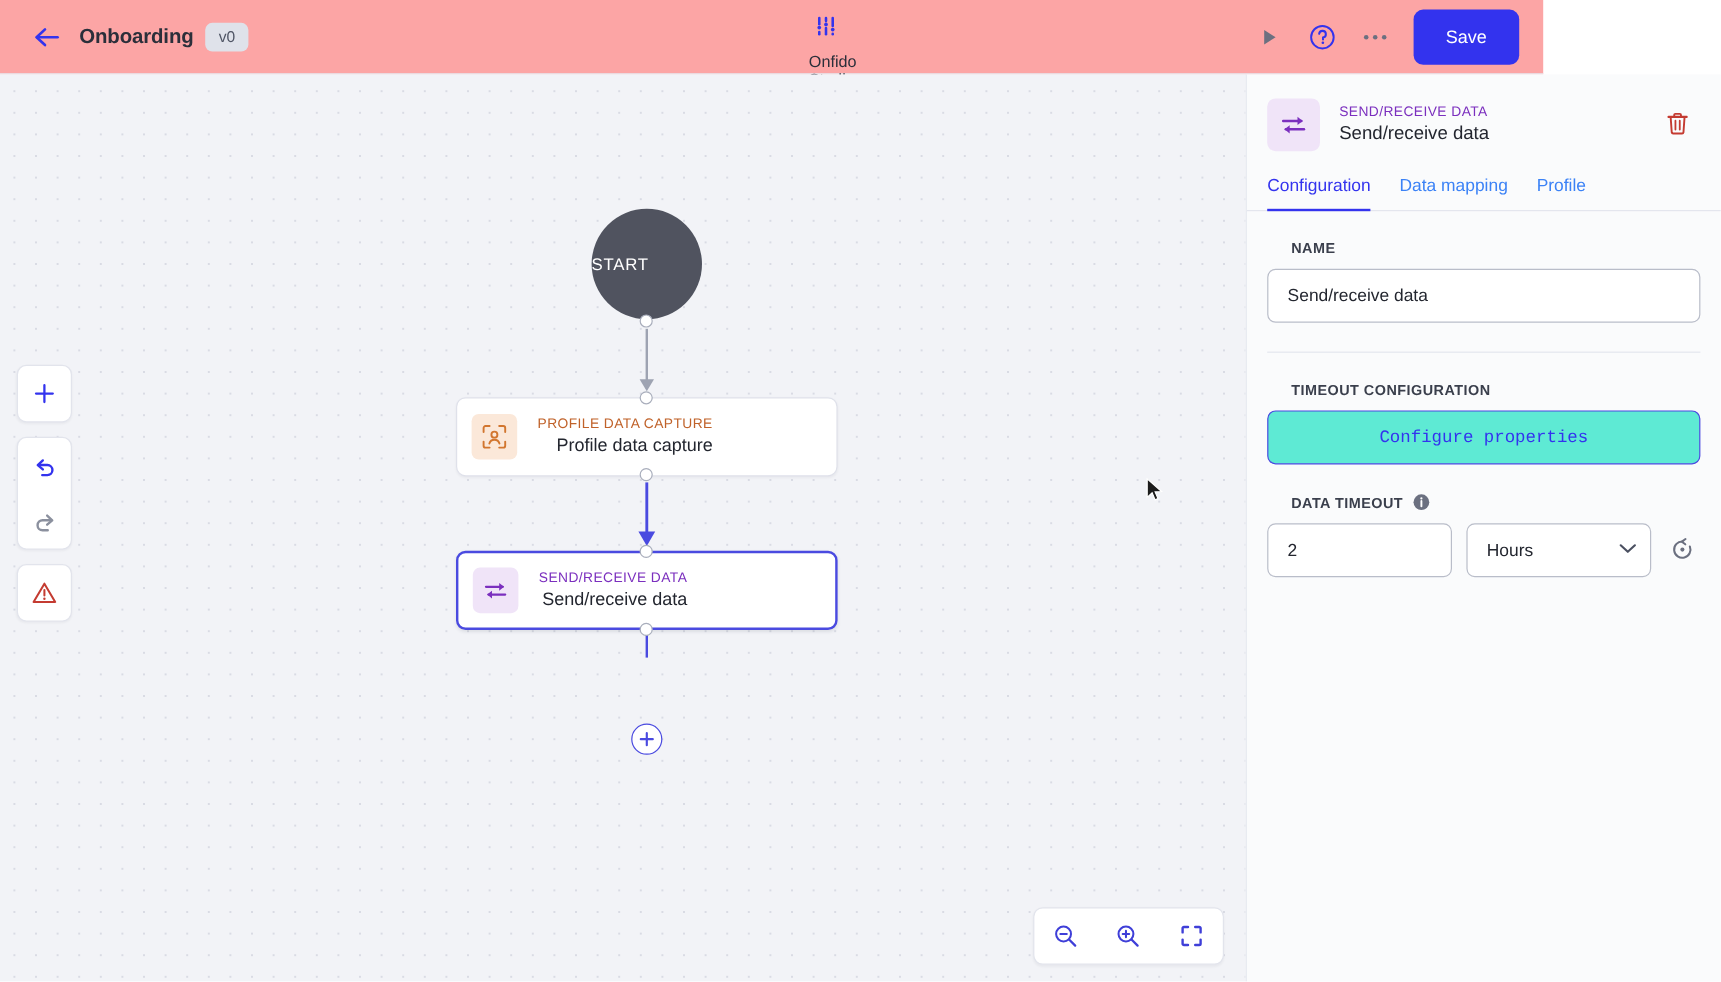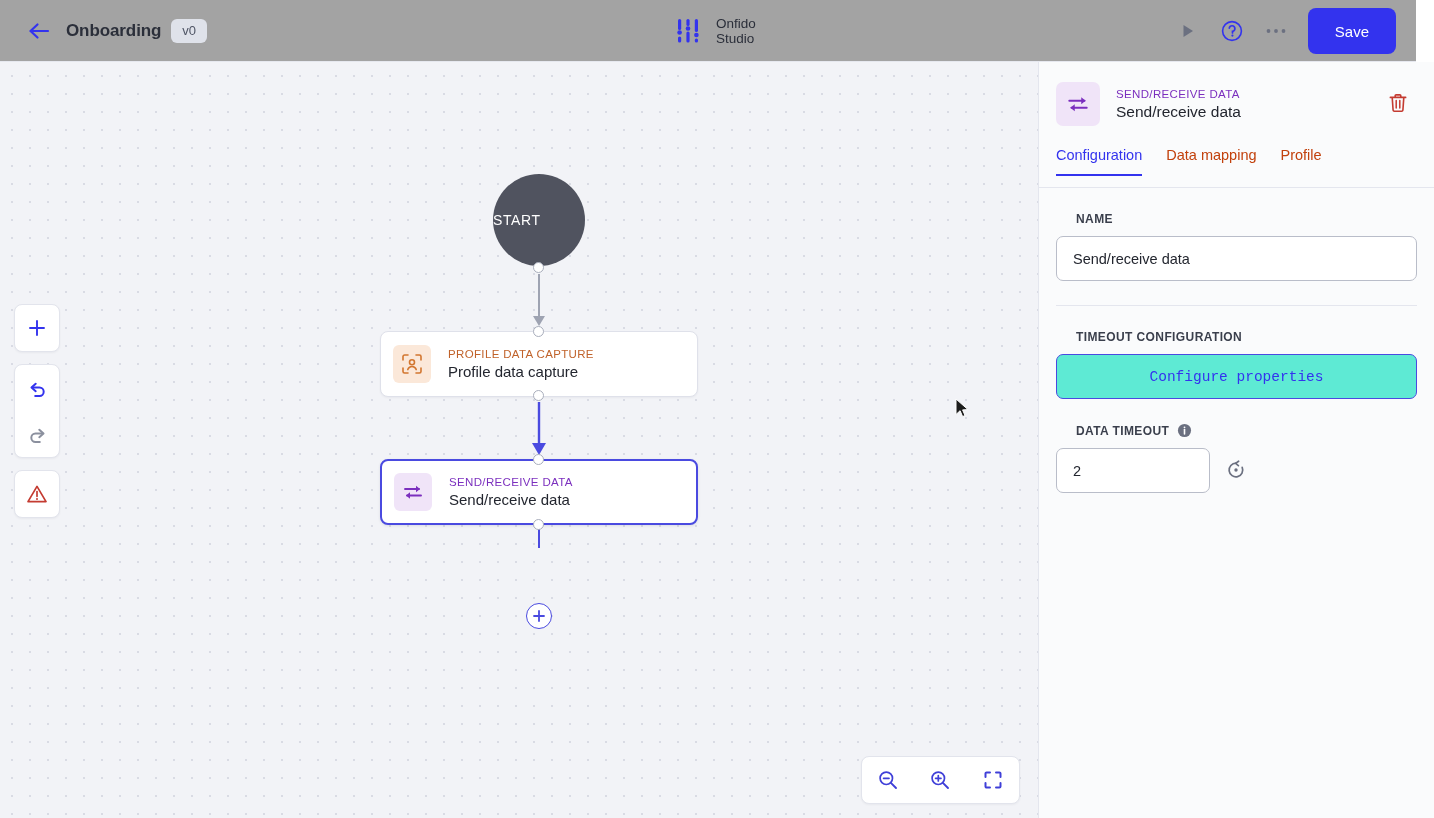--- a/index.html
+++ b/index.html
@@ -7,22 +7,22 @@
     margin: 0; padding: 0;
     width: 1434px; height: 818px;
     overflow: hidden;
     font-family: "Liberation Sans", sans-serif;
     background: #ffffff;
   }
   .app { position: relative; width: 1434px; height: 818px; }
 
   
   .header {
-    position: absolute; top: 0; left: 0; width: 1416px; height: 62px;
-    background: #a3a3a3;
+    position: absolute; top: 0; left: 0; width: 1286px; height: 62px;
+    background: #fca5a5;
     border-bottom: 1px solid #e6e8ef;
     display: flex; align-items: center;
   }
   .back-btn {
     position: absolute; left: 24px; top: 16px;
     width: 30px; height: 30px;
     display: flex; align-items: center; justify-content: center;
     cursor: pointer; background: none; border: none; padding: 0;
   }
   .title-wrap {
@@ -31,22 +31,22 @@
   }
   .flow-title {
     font-size: 17px; font-weight: bold; color: #2b2f3a; letter-spacing: -0.1px;
   }
   .version-badge {
     background: #dfe2ea; color: #4f5565;
     font-size: 13px; border-radius: 6px;
     padding: 5px 11px 6px 11px; line-height: 1; text-align: right;
   }
   .brand {
-    position: absolute; left: 674px; top: 0; height: 62px;
-    display: flex; align-items: center; gap: 12px;
+    position: absolute; left: 674px; top: 12px; height: 62px;
+    display: flex; gap: 12px; flex-direction: column;
   }
   .brand-mark { width: 30px; height: 30px; }
   .brand-text {
     font-size: 13.5px; line-height: 15px; color: #2b2f3a;
   }
   .brand-text span { display: block; }
   .header-actions {
     position: absolute; right: 0; top: 0; height: 62px;
     display: flex; align-items: center; gap: 0;
   }
@@ -101,20 +101,21 @@
     background: #50535f;
     display: flex; align-items: center; justify-content: flex-start;
     color: #ffffff; font-size: 14px; letter-spacing: 0.6px;
     cursor: pointer;
   }
   .flow-node {
     position: absolute; width: 318px; height: 66px;
     background: #ffffff; border-radius: 8px;
     display: flex; align-items: center; padding-left: 12px;
     cursor: pointer;
+    text-align: right;
   }
   .node-profile {
     left: 380px; top: 269px;
     border: 1px solid #dfe1ea;
     box-shadow: 0 1px 2px rgba(30,35,60,0.05);
   }
   .node-selected {
     left: 380px; top: 397px;
     border: 2px solid #4a4ae0;
     box-shadow: 0 1px 3px rgba(30,35,60,0.10);
@@ -183,25 +184,25 @@
     font-size: 11.5px; color: #7b2fbe; letter-spacing: 0.35px; margin-bottom: 3px;
   }
   .panel-title { font-size: 15.5px; color: #23262f; }
   .trash-btn {
     position: absolute; right: 24px; top: 30px;
     background: none; border: none; cursor: pointer; padding: 0;
     width: 24px; height: 24px;
   }
   .tabs {
     display: flex; align-items: flex-start; gap: 24px;
-    padding: 21px 18px 12px 17px;
+    padding: 21px 18px 0 17px;
     border-bottom: 1px solid #e4e6ee;
   }
   .tab {
-    font-size: 14.5px; color: #c2410c;
+    font-size: 14.5px; color: #3b82f6;
     padding-bottom: 11px; cursor: pointer;
     border-bottom: 2.5px solid transparent;
     margin-bottom: -1px;
   }
   .tab-active { color: #3333ee; border-bottom-color: #3333ee; }
 
   .section { padding: 24px 17px 0 17px; }
   .field-label {
     font-size: 12px; font-weight: bold; color: #3a3f4c;
     letter-spacing: 0.4px; margin-bottom: 10px;
@@ -475,20 +476,28 @@
       <div class="field-label">
         <span>DATA TIMEOUT</span>
         <svg width="15" height="15" viewBox="0 0 16 16">
           <circle cx="8" cy="8" r="7" fill="#6b7080"></circle>
           <circle cx="8" cy="4.6" r="1" fill="#ffffff"></circle>
           <path d="M8 7 V11.6" stroke="#ffffff" stroke-width="1.7" stroke-linecap="round"></path>
         </svg>
       </div>
       <div class="timeout-row">
         <input class="timeout-num" type="text" value="2" style="">
+        <div class="select-wrap">
+          <select class="timeout-select">
+            <option>Hours</option>
+          </select>
+          <svg class="select-chevron" width="15" height="10" viewBox="0 0 15 10">
+            <path d="M1.6 2.4 L7.5 7.8 L13.4 2.4" fill="none" stroke="#4b5061" stroke-width="1.8" stroke-linecap="round" stroke-linejoin="round"></path>
+          </svg>
+        </div>
         <button class="reset-btn">
           <svg width="22" height="22" viewBox="0 0 22 22">
             <path d="M11 4.2 A6.8 6.8 0 1 0 17.2 8.4" fill="none" stroke="#6b7080" stroke-width="1.7" stroke-linecap="round"></path>
             <path d="M13.6 2.2 L10.6 4.4 L13.4 6.6" fill="none" stroke="#6b7080" stroke-width="1.7" stroke-linecap="round" stroke-linejoin="round"></path>
             <circle cx="11" cy="11" r="1.7" fill="#6b7080"></circle>
           </svg>
         </button>
       </div>
     </div>
 

